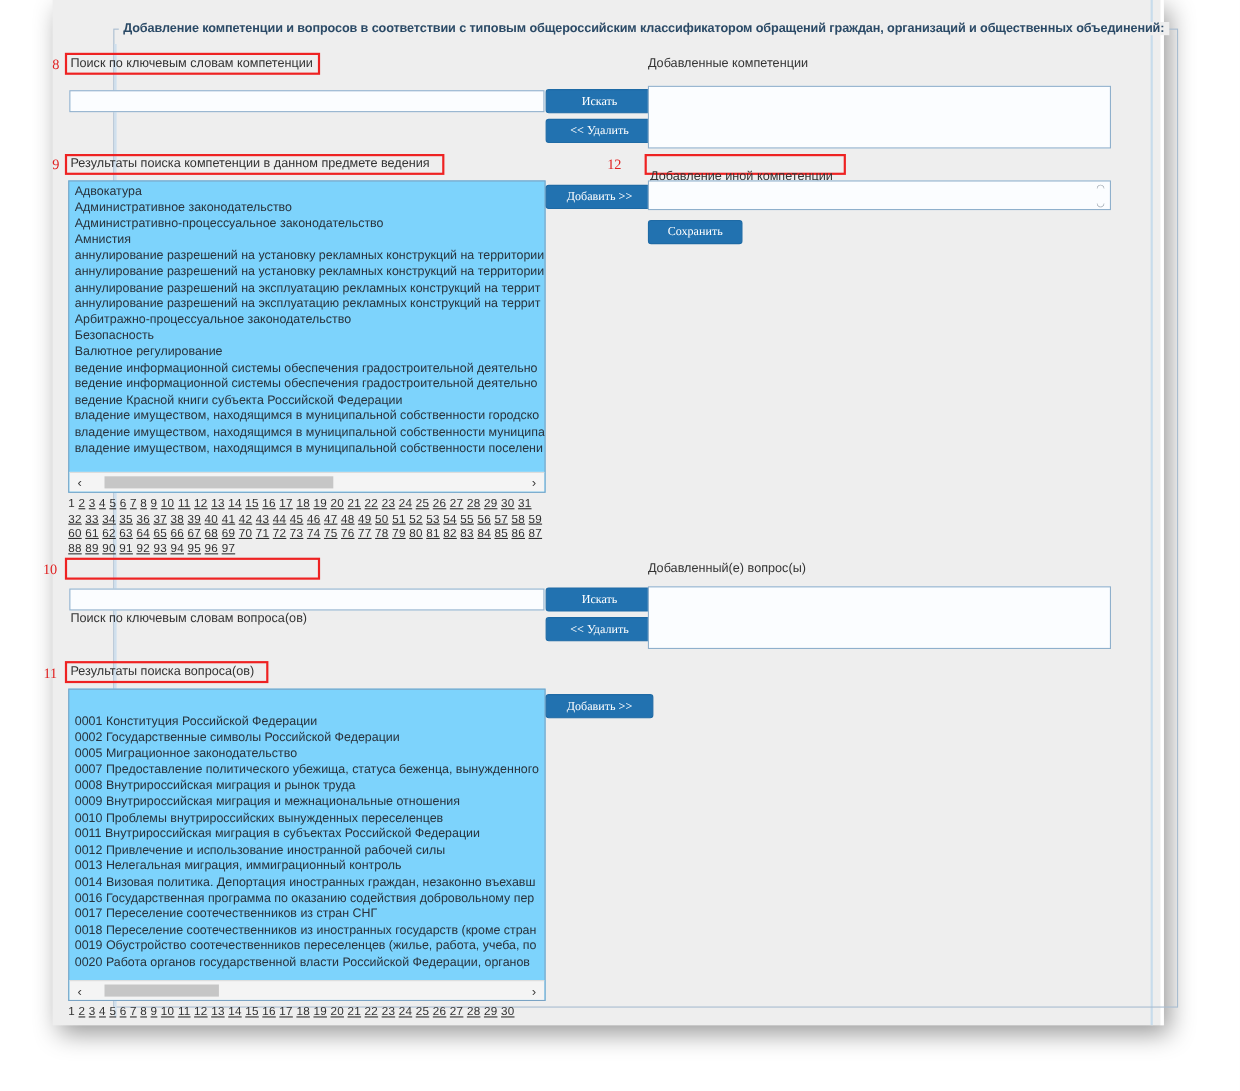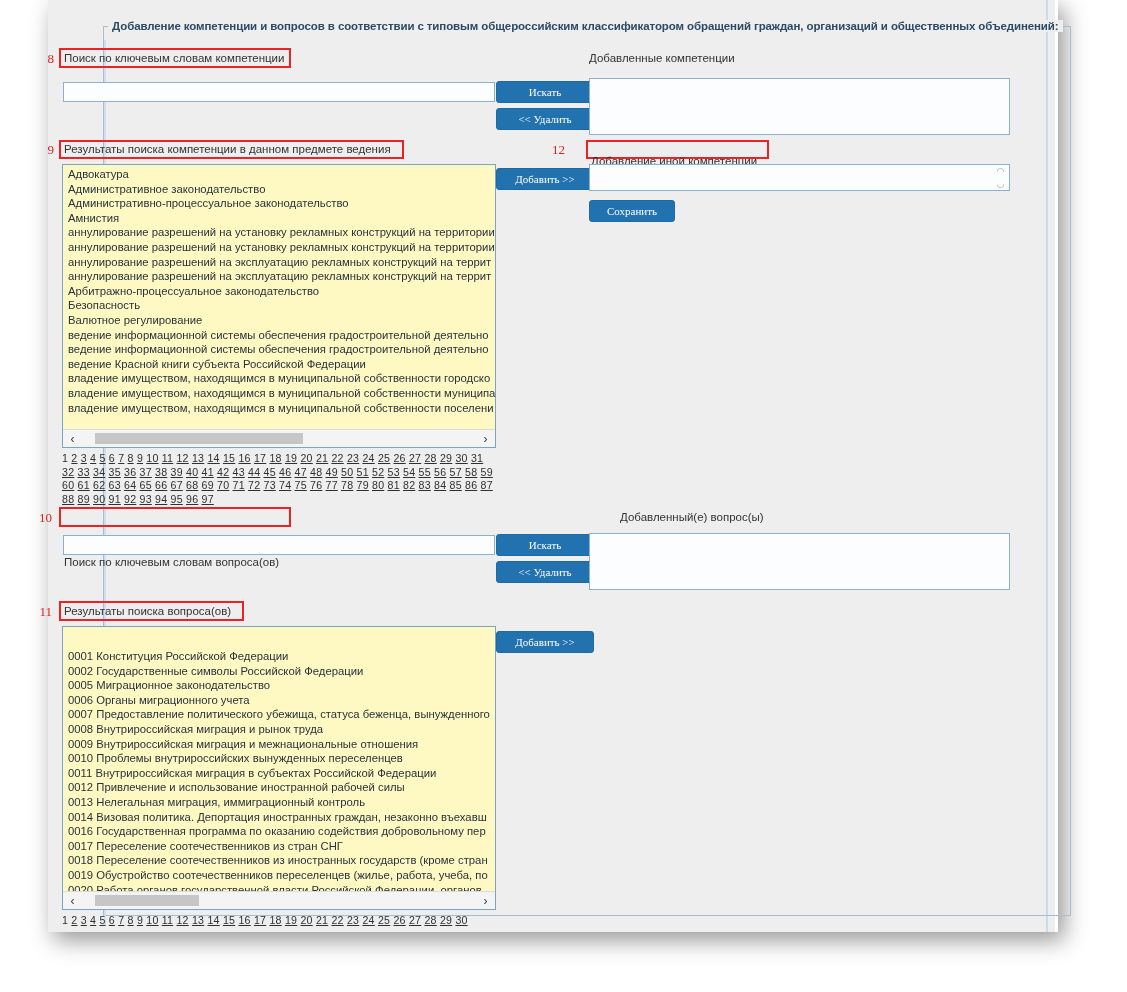--- a/index.html
+++ b/index.html
@@ -135,21 +135,21 @@
     justify-content: center;
     cursor: pointer;
     user-select: none;
   }
 
   
   .listbox {
     position: absolute;
     box-sizing: border-box;
     border: 1px solid #7aa3c4;
-    background: #fef9c3;
+    background: #7dd3fc;
     overflow: hidden;
   }
   .listbox .lb-items {
     position: absolute;
     left: 0; top: 2px; right: 0;
     bottom: 18px;
     overflow: hidden;
     white-space: nowrap;
   }
   .listbox .lb-item {
@@ -306,33 +306,32 @@
 
     <div class="anno-num" style="left:-18px; top:510px;">10</div>
     <div class="anno-box" style="left:11px; top:507px; width:232px; height:20px;"></div>
     <div class="fld-label" style="left:16px; top:511px;margin-top:45px;">Поиск по ключевым словам вопроса(ов)</div>
 
     <input class="txt-input" type="text" style="left: 15px; top: 535px; width: 432px; height: 20px;" value="">
 
     <div class="btn" style="left:448px; top:534px; width:98px; height:22px;">Искать</div>
     <div class="btn" style="left:448px; top:561px; width:98px; height:22px;">&lt;&lt; Удалить</div>
 
-    <div class="fld-label" style="left:541px; top:511px;margin-left:31px;">Добавленный(е) вопрос(ы)</div>
+    <div class="fld-label" style="left:541px; top:511px;">Добавленный(е) вопрос(ы)</div>
     <div class="ta-wrap" style="left:541px; top:533px; width:421px; height:57px;"></div>
 
     <div class="anno-num" style="left:-18px; top:604px;">11</div>
     <div class="anno-box" style="left:11px; top:601px; width:185px; height:20px;"></div>
     <div class="fld-label" style="left:16px; top:605px;">Результаты поиска вопроса(ов)</div>
 
     <div class="listbox" style="left:14px; top:626px; width:434px; height:284px;">
       <div class="lb-items" id="ques-results" style="top:22px;">
           <div class="lb-item">0001 Конституция Российской Федерации</div>
           <div class="lb-item">0002 Государственные символы Российской Федерации</div>
           <div class="lb-item">0005 Миграционное законодательство</div>
-          <div class="lb-item">0006 Органы миграционного учета</div>
           <div class="lb-item">0007 Предоставление политического убежища, статуса беженца, вынужденного</div>
           <div class="lb-item">0008 Внутрироссийская миграция и рынок труда</div>
           <div class="lb-item">0009 Внутрироссийская миграция и межнациональные отношения</div>
           <div class="lb-item">0010 Проблемы внутрироссийских вынужденных переселенцев</div>
           <div class="lb-item">0011 Внутрироссийская миграция в субъектах Российской Федерации</div>
           <div class="lb-item">0012 Привлечение и использование иностранной рабочей силы</div>
           <div class="lb-item">0013 Нелегальная миграция, иммиграционный контроль</div>
           <div class="lb-item">0014 Визовая политика. Депортация иностранных граждан, незаконно въехавш</div>
           <div class="lb-item">0016 Государственная программа по оказанию содействия добровольному пер</div>
           <div class="lb-item">0017 Переселение соотечественников из стран СНГ</div>

